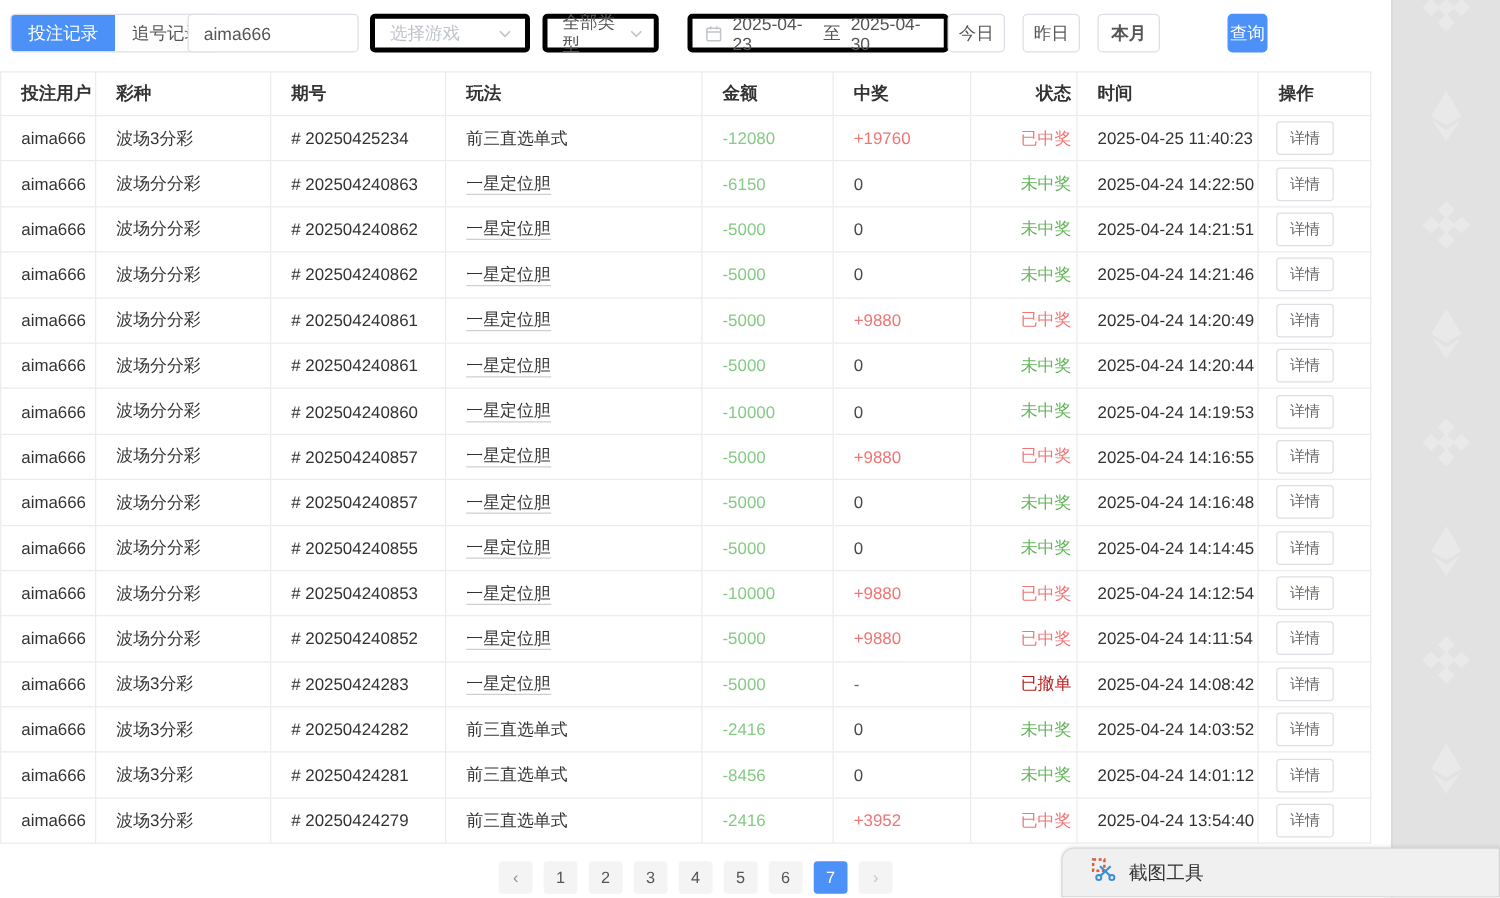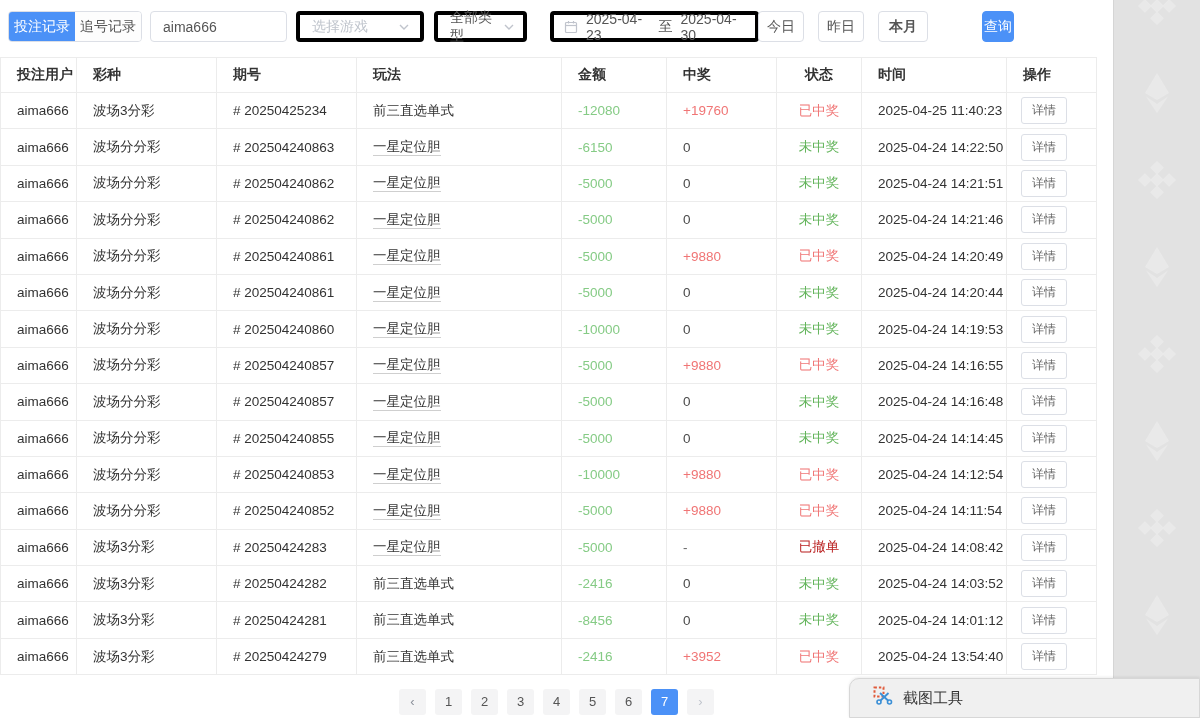--- a/index.html
+++ b/index.html
@@ -4,21 +4,21 @@
 <style>
   * { margin:0; padding:0; box-sizing:border-box; }
   html,body { width:1200px; height:718px; overflow:hidden; background:#fff;
     font-family:"Liberation Sans","DejaVu Sans",sans-serif; }
   .app { position:relative; width:1200px; height:718px; background:#fff; }
 
   
   .toolbar { position:absolute; top:0; left:0; width:1113px; height:57px; background:#fff; }
   .tab-group { position:absolute; left:8px; top:11px; height:31px; display:flex;
     border:1px solid #dcdfe6; border-radius:4px; overflow:hidden; }
-  .tab { width:66px; height:100%; display:flex; align-items:center; justify-content:center;
+  .tab { width:83px; height:100%; display:flex; align-items:center; justify-content:center;
     font-size:14px; color:#555; background:#fdfdfd; cursor:pointer; }
   .tab.active { background:var(--accent); color:#fff; }
   .ctrl { position:absolute; top:11px; height:31px; border:4px solid #000000; border-radius:4px;
     background:#fff; display:flex; align-items:center; font-size:14px; color:#555; }
   .ctrl .ph { color:#bfc4cc; }
   .user-input { left:150px; width:137px; padding:0 12px; font-size:14px; color:#555;
     border:1px solid #dcdfe6; border-radius:4px; position:absolute; top:11px; height:31px; outline:none; }
   .sel-game { left:296px; width:128px; padding:0 10px 0 12px; justify-content:space-between; }
   .sel-type { left:434px; width:93px; padding:0 8px 0 12px; justify-content:space-between; }
   .date-range { left:536px; width:209px; padding:0 10px; gap:8px;margin-left:14px; }
@@ -31,21 +31,21 @@
   .btn-month { left:878px; width:50px;font-weight:bold; }
   .btn-query { left:982px; width:32px; background:var(--accent); border-color:var(--accent); color:#fff; }
 
   
   .table-wrap { position:absolute; top:57px; left:0; width:1096px; }
   table { width:1096px; border-collapse:collapse; table-layout:fixed; }
   th, td { border:1px solid #ececec; font-size:13.5px; text-align:left;
     padding:0 0 0 16px; overflow:hidden; white-space:nowrap; }
   th { height:35px; font-weight:bold; color:#333; font-size:14px; background:#fff; }
   td { height:36.4px; color:#333; }
-  th.c-status, td.c-status { text-align:center; padding:0 4px; }
+  th.c-status, td.c-status { text-align:right; padding:0 4px; }
   td.c-op { padding-left:14px; }
   .amt { color:var(--green-amt); }
   .win-red { color:var(--red); }
   .win-dark { color:#4a4a4a; }
   .win-dash { color:#666; }
   .st-red { color:var(--red); }
   .st-green { color:var(--green-st); }
   .st-gray { color:#b91c1c; }
   .play-underline { border-bottom:1px solid #cfcfcf; padding-bottom:1px; }
   .detail-btn { display:inline-block; padding:4px 10px; font-size:12px; color:#666;

